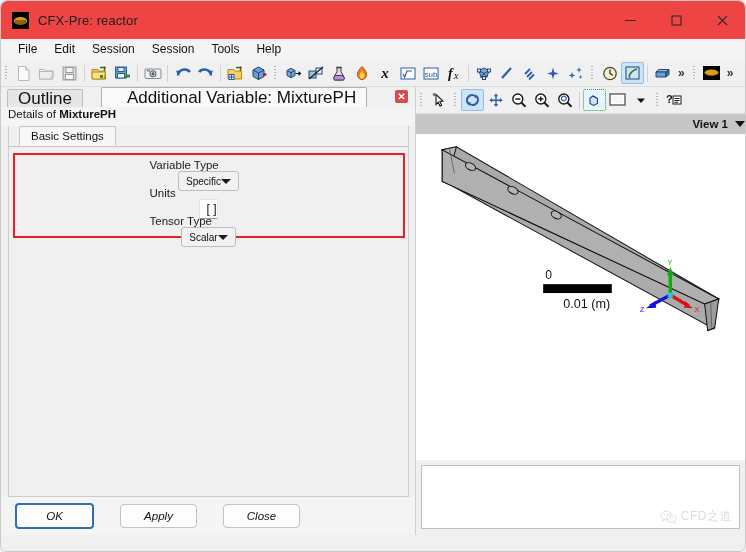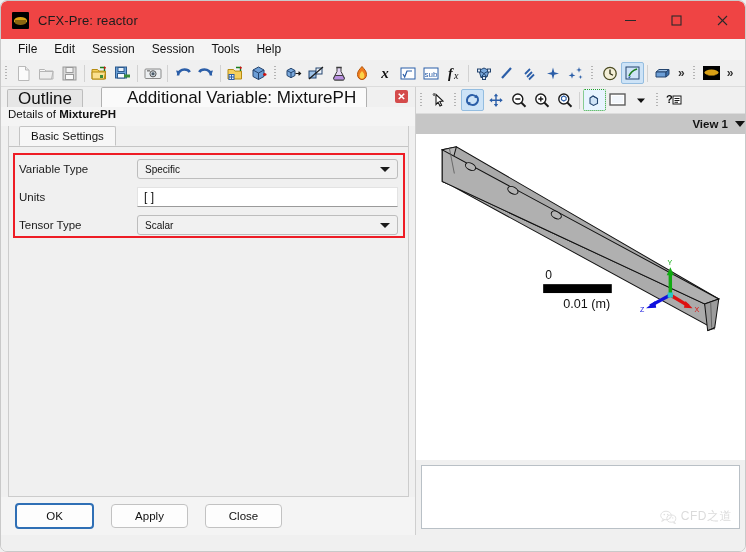--- a/index.html
+++ b/index.html
@@ -101,39 +101,39 @@
     border-top-left-radius:2px;border-top-right-radius:2px;
   }
   .panel-body{flex:1;background:#f0f0f0;border-top:1px solid #c4c4c4;padding:0;position:relative;}
 
   
   .redbox{
     position:absolute;left:4px;top:6px;right:3px;height:85px;
     border:2px solid #ee1c25;box-sizing:border-box;
   }
   .form{position:absolute;left:10px;top:12px;right:10px;}
-  .frow{display:flex;align-items:center;height:20px;margin-bottom:8px;}
+  .frow{display:flex;align-items:center;height:20px;margin-bottom:8px;flex-direction:column;}
   .flabel{width:118px;font-size:11.5px;color:#1a1a1a;flex:none;}
   .fctl{flex:1;}
   .combo{
     height:20px;background:#f1f1f1;border:1px solid #bdbdbd;border-radius:3px;
     display:flex;align-items:center;justify-content:space-between;
     padding:0 6px 0 7px;font-size:10px;color:#111;box-sizing:border-box;
   }
   .combo .arr{
     width:0;height:0;border-left:5px solid transparent;border-right:5px solid transparent;
     border-top:5px solid #1b1b1b;margin-right:1px;
   }
   .textfield{
     height:20px;background:#ffffff;border:1px solid #e3e3e3;border-bottom:1px solid #9a9a9a;
     font-size:12px;color:#111;display:flex;align-items:center;padding-left:6px;box-sizing:border-box;
   }
 
   
-  .btnrow{height:38px;display:flex;align-items:center;padding-left:14px;gap:17px;background:#f4f4f4;}
+  .btnrow{height:38px;display:flex;align-items:center;padding-left:14px;gap:26px;background:#f4f4f4;font-style:italic;}
   .btn{
     width:75px;height:22px;background:#fdfdfd;border:1px solid #c2c2c2;border-radius:4px;
     font-size:11.5px;color:#111;display:flex;align-items:center;justify-content:center;
   }
   .btn.default{border:2px solid #2f6fb5;background:#fdfdfd;}
 
   
   .view-toolbar{height:26px;background:#f0f0f0;display:flex;align-items:center;border-bottom:1px solid #dcdcdc;}
   .view-header{height:20px;background:#c6c6c6;display:flex;align-items:center;padding-left:8px;justify-content:flex-end;}
   .view-header .vtitle{font-size:11.5px;font-weight:bold;color:#121212;margin-right:7px;}

